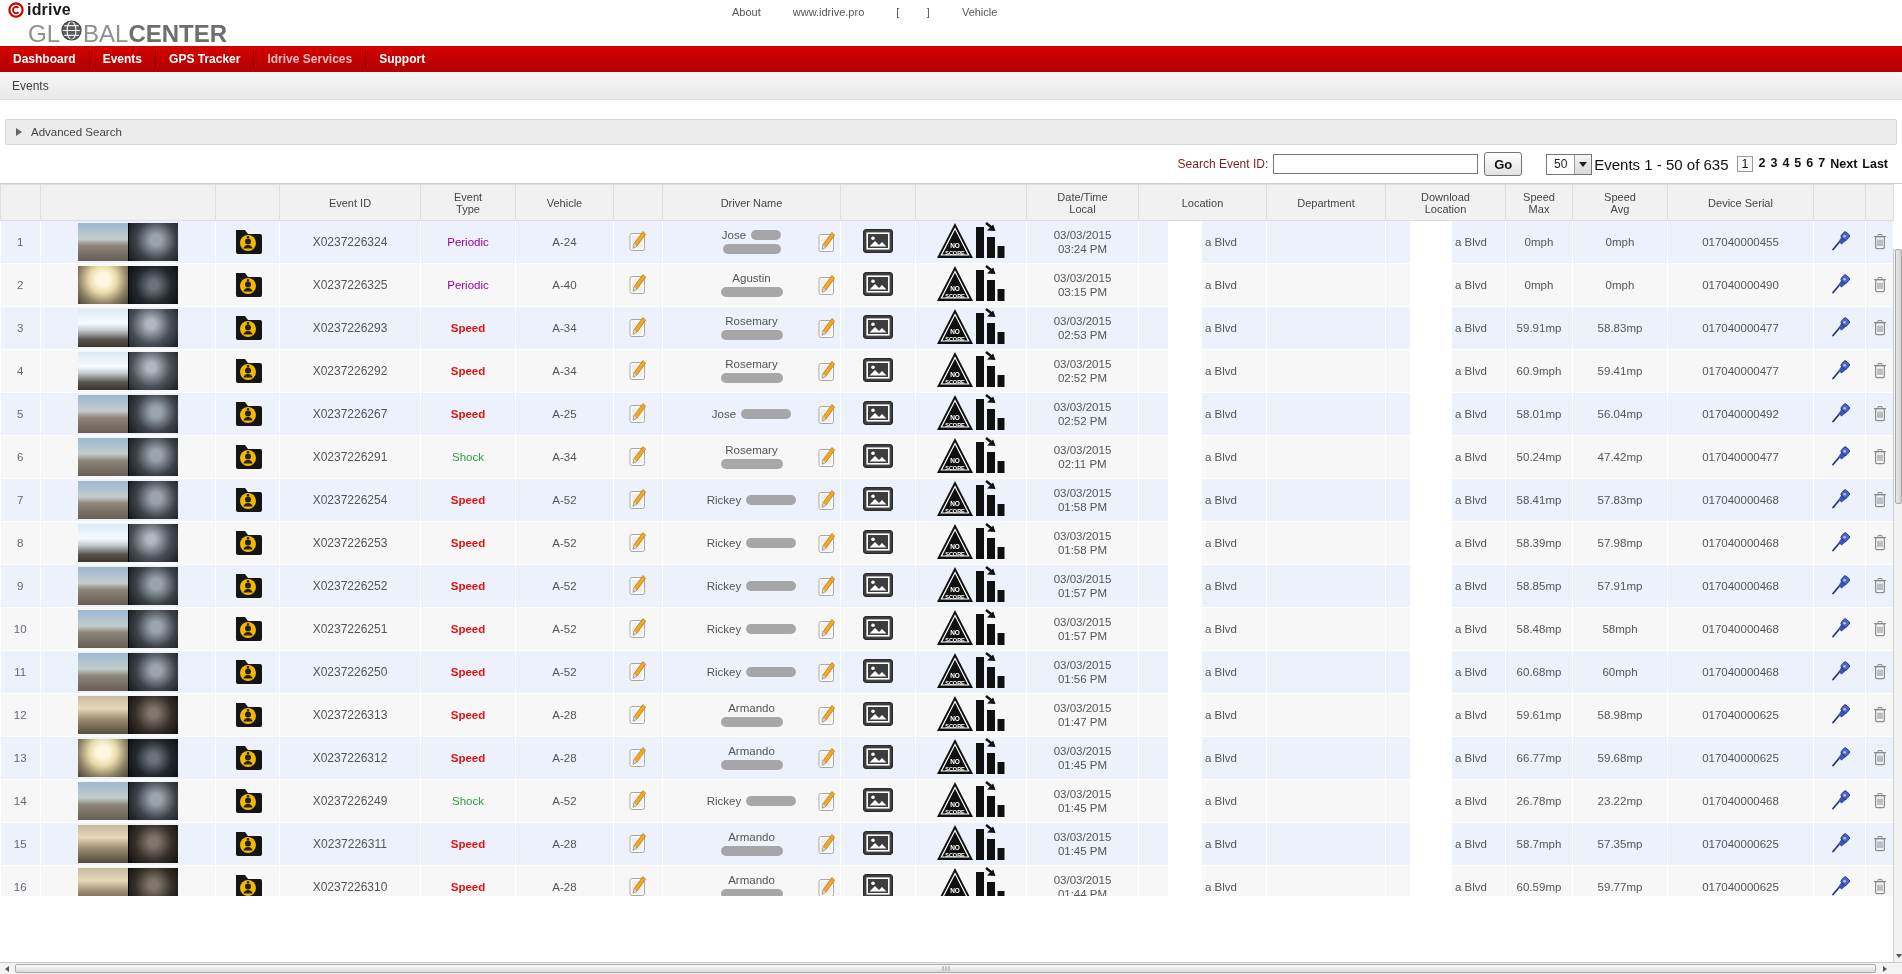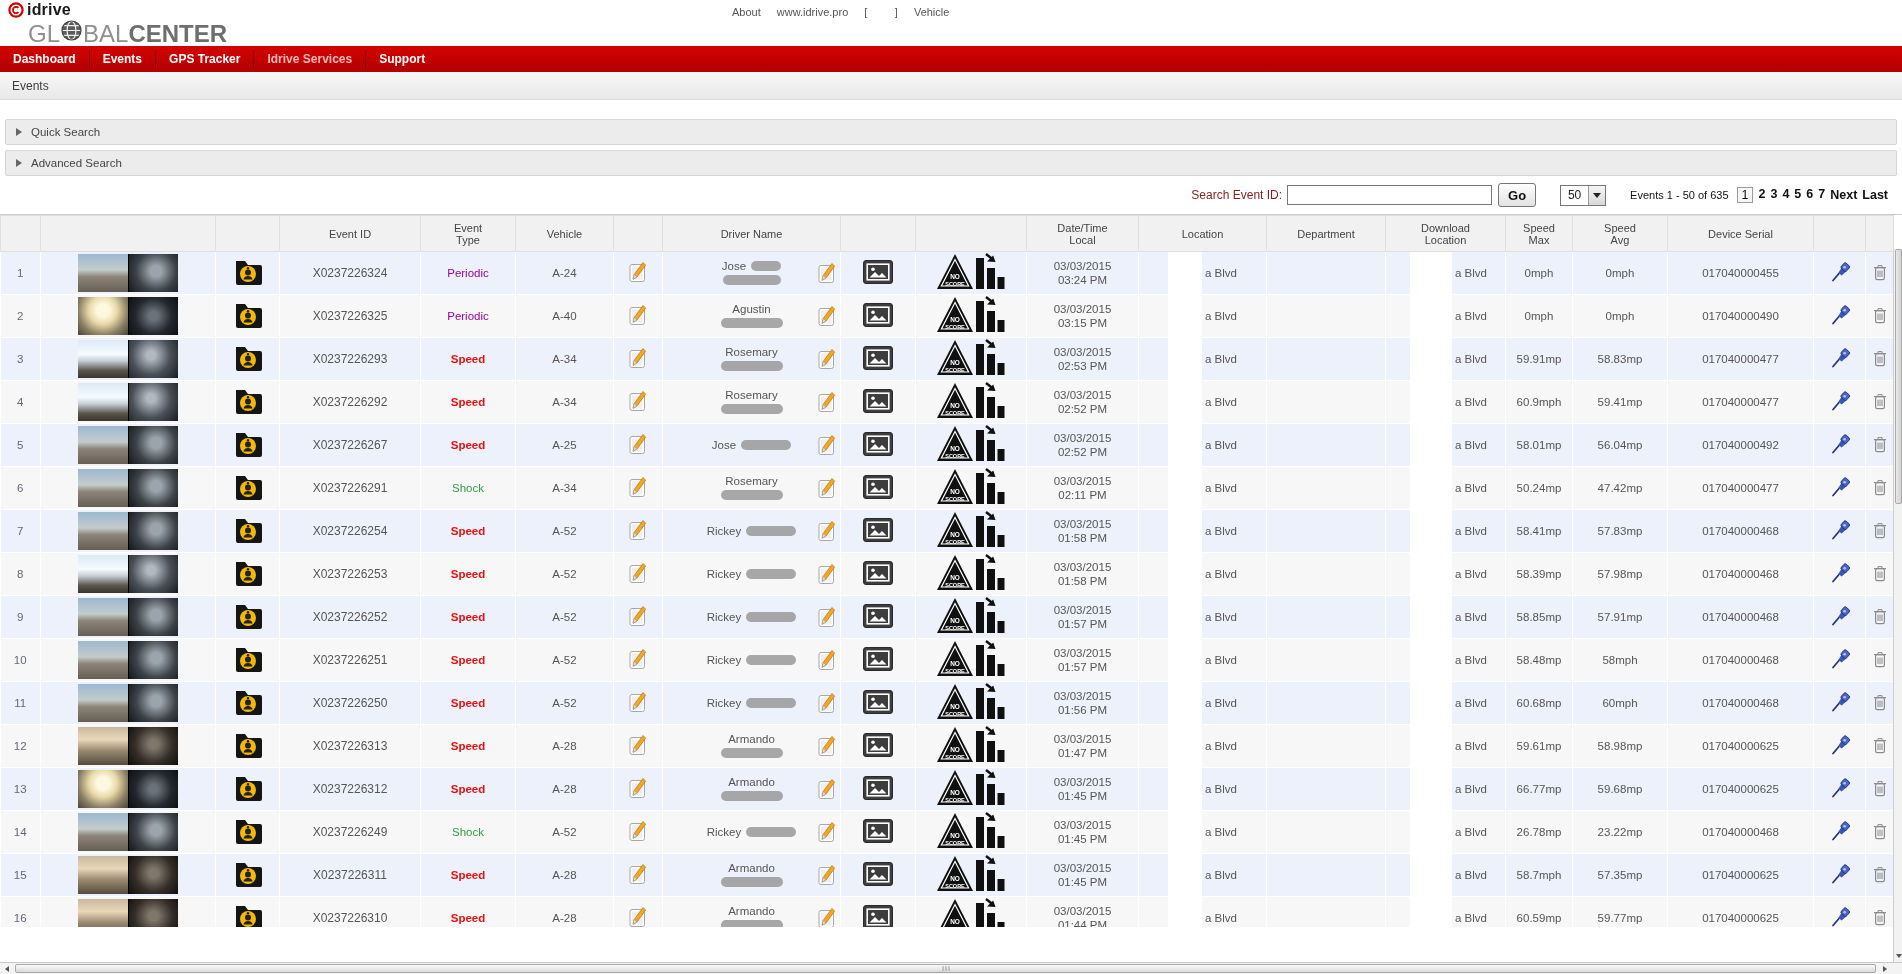--- a/index.html
+++ b/index.html
@@ -8,21 +8,21 @@
   #page { position:relative; width:1902px; height:974px; background:#fff; }
 
   
   .topbar { position:relative; height:46px; background:#fff; }
   .brand { position:absolute; left:8px; top:2px; line-height:1; }
   .brand-top { display:flex; gap:3px; }
   .brand-top .word { font-size:16px; font-weight:bold; color:#1a1a1a; letter-spacing:.2px; }
   .brand-main { margin-left:20px; margin-top:-1px; font-size:24px; color:#8f8f8f; letter-spacing:0; display:flex; align-items:center; }
   .brand-main .seg-c { font-weight:bold; color:#6e6e6e;text-align:right; }
   .brand-main svg { margin:0 1px 2px 1px; }
-  .toplinks { position:absolute; left:732px; top:6px; display:flex; gap:16px;
+  .toplinks { position:absolute; left:732px; top:6px; display:flex; gap:32px;
     font-size:11px; color:#555; }
   .toplinks span { cursor:pointer; }
 
   
   .nav { height:26px; background:linear-gradient(#d40202,#b20000); display:flex; align-items:stretch; }
   .nav .item { color:#fff; font-size:12px; font-weight:bold; padding:0 13px; display:flex; align-items:center; cursor:pointer; }
   .nav .item.dim { color:#f2b9b9; }
   .nav .sep { width:1px; background:rgba(0,0,0,.35); margin:4px 0; }
 
   
@@ -55,21 +55,21 @@
   .toolbar .lbl { margin-right:5px; color:#7f1d1d; }
   .toolbar input { width:205px; height:20px; border:1px solid #777; font-size:12px; padding:0 3px; }
   .go-btn { margin-left:6px; width:38px; height:24px; border:1px solid #767676; border-radius:3px;
     background:linear-gradient(#fefefe,#e2e2e2); font-size:13px; font-weight:bold; color:#111;
     display:flex; align-items:center; justify-content:center; cursor:pointer; }
   .sel { margin-left:24px; display:flex; height:21px; border:1px solid #767676; cursor:pointer; }
   .sel .val { width:27px; background:#fff; font-size:12px; display:flex; align-items:center; justify-content:center; }
   .sel .arr { width:17px; background:linear-gradient(#f5f5f5,#d8d8d8); border-left:1px solid #999;
     display:flex; align-items:center; justify-content:center; }
   .sel .arr i { width:0; height:0; border-left:4px solid transparent; border-right:4px solid transparent; border-top:5px solid #222; }
-  .summary { margin-left:24px; font-size:11px; color:#111; }
+  .summary { margin-left:2px; font-size:15px; color:#111; }
   .pager { margin-left:8px; display:flex; align-items:center; gap:5px; font-size:12.5px; font-weight:bold; color:#111; }
   .pager .pg { cursor:pointer; }
   .pager .pg.cur { border:1px solid #9a9a9a; background:#f7f7f7; padding:0 4px; font-weight:normal; }
 
   
   .tablewrap { position:relative; height:713px; overflow:hidden; border-top:1px solid #ccc; }
   table { border-collapse:collapse; table-layout:fixed; width:1893px; }
   th { height:36px; background:#f1f1f1; border:1px solid #dedede; font-size:11px;
     font-weight:normal; color:#444; white-space:pre-line; vertical-align:middle; }
   td { height:41px; text-align:center; vertical-align:middle; font-size:11.5px; color:#555;
@@ -177,24 +177,20 @@
     <span class="item">Support</span>
   </div>
 
   <div class="pagebar">
     <span>Events</span>
   </div>
 
   <div class="gap1"></div>
 
 
-  <div class="panel">
-    <span class="tri-r"></span>
-    <span>Quick Search</span>
-  </div>
   <div class="panel">
     <span class="tri-r"></span>
     <span>Advanced Search</span>
   </div>
 
   <div class="toolbar">
     <span class="lbl">Search Event ID:</span>
     <input type="text" value="" style="">
     <span class="go-btn">Go</span>
     <span class="sel">

